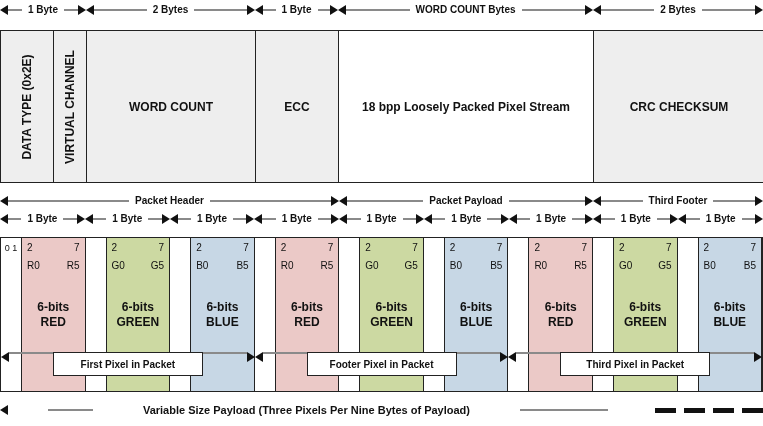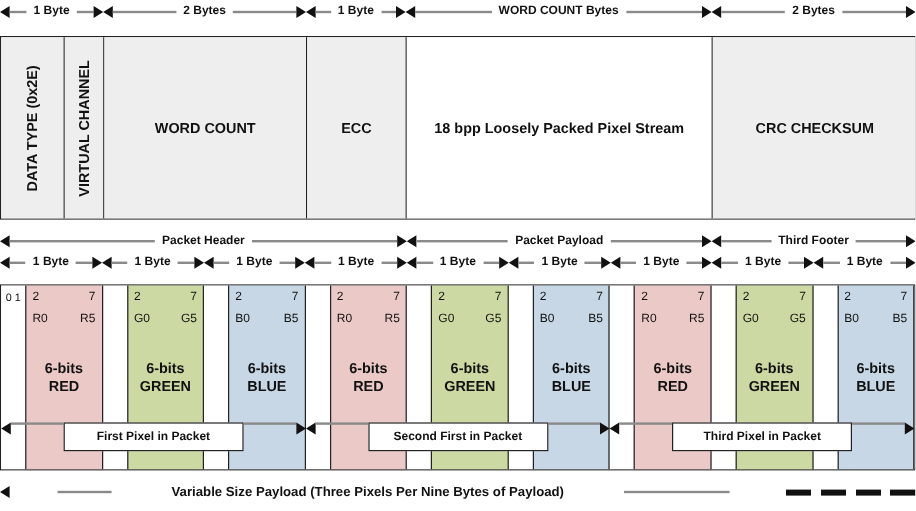--- a/index.html
+++ b/index.html
@@ -337,21 +337,21 @@
       <div class="pg">
         <span class="ah l"></span>
           <span class="dl"></span>
         <span class="pgbox">First Pixel in Packet</span>
         <span class="dl"></span>
           <span class="ah r"></span>
       </div>
       <div class="pg">
         <span class="ah l"></span>
           <span class="dl"></span>
-        <span class="pgbox">Second First in Packet</span>
+        <span class="pgbox">Footer Pixel in Packet</span>
         <span class="dl"></span>
           <span class="ah r"></span>
       </div>
       <div class="pg">
         <span class="ah l"></span>
           <span class="dl"></span>
         <span class="pgbox">Third Pixel in Packet</span>
         <span class="dl"></span>
           <span class="ah r"></span>
       </div>

